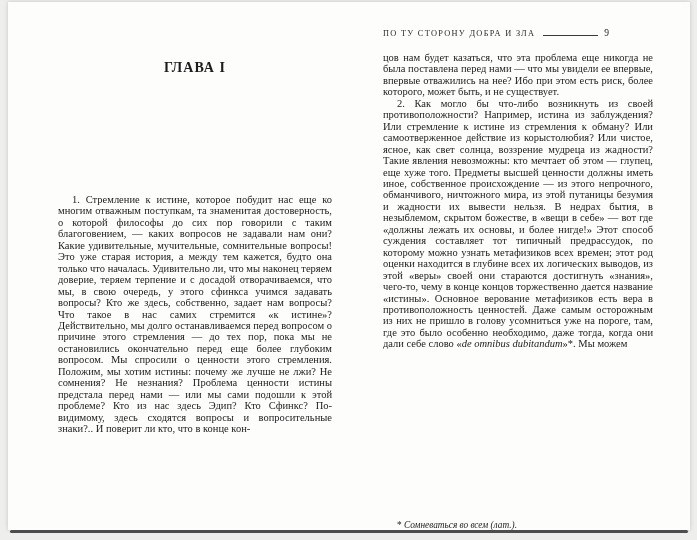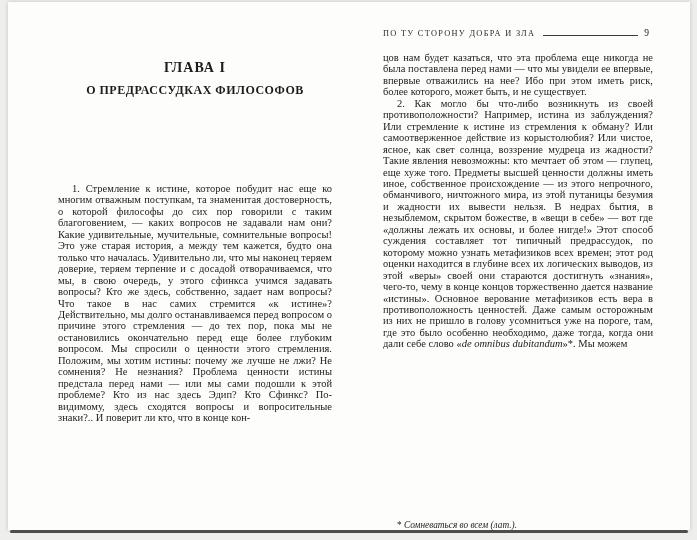--- a/index.html
+++ b/index.html
@@ -39,35 +39,35 @@
     letter-spacing: 1px;
   }
   .chapter-title {
     font-size: 12px;
     font-weight: bold;
     letter-spacing: 0.5px;
     margin-top: 7px;
   }
   .left-body {
     position: absolute;
-    left: 50px; top: 181px;
+    left: 50px; top: 192px;
     width: 274px;
   }
   .body-text {
     font-size: 10.5px;
     line-height: 11.45px;
     text-align: justify;
     margin: 0;
   }
   .indent { text-indent: 14px; }
   
   .running-header {
     position: absolute;
     left: 375px; top: 26px;
-    width: 266px;
+    width: 226px;
     display: flex;
     align-items: flex-end;
   }
   .running-header-title {
     font-size: 8.3px;
     letter-spacing: 1.3px;
     color: #2a2a2a;
     white-space: nowrap;
   }
   .header-rule {
@@ -96,35 +96,34 @@
   .footnote-text { font-style: italic; }
 </style>
 </head>
 <body>
 
 <div class="stage">
   <div class="book">
 
     <div class="chapter-head">
       <div class="chapter-label">ГЛАВА I</div>
-      <div class="chapter-title">О ПРЕДРАССУДКАХ ФИЛОСОФОВ</div>
     </div>
 
     <div class="left-body">
       <p class="body-text indent">1. Стремление к истине, которое побудит нас еще ко многим отважным поступкам, та знаменитая достоверность, о которой философы до сих пор говорили с таким благоговением, — каких вопросов не задавали нам они? Какие удивительные, мучительные, сомнительные вопросы! Это уже старая история, а между тем кажется, будто она только что началась. Удивительно ли, что мы наконец теряем доверие, теряем терпение и с досадой отворачиваемся, что мы, в свою очередь, у этого сфинкса учимся задавать вопросы? Кто же здесь, собственно, задает нам вопросы? Что такое в нас самих стремится «к истине»? Действительно, мы долго останавливаемся перед вопросом о причине этого стремления — до тех пор, пока мы не остановились окончательно перед еще более глубоким вопросом. Мы спросили о ценности этого стремления. Положим, мы хотим истины: почему же лучше не лжи? Не сомнения? Не незнания? Проблема ценности истины предстала перед нами — или мы сами подошли к этой проблеме? Кто из нас здесь Эдип? Кто Сфинкс? По-видимому, здесь сходятся вопросы и вопросительные знаки?.. И поверит ли кто, что в конце кон-</p>
     </div>
 
     <div class="running-header">
       <span class="running-header-title">ПО ТУ СТОРОНУ ДОБРА И ЗЛА</span>
       <span class="header-rule"></span>
       <span class="page-number">9</span>
     </div>
 
     <div class="right-body">
-      <p class="body-text">цов нам будет казаться, что эта проблема еще никогда не была поставлена перед нами — что мы увидели ее впервые, впервые отважились на нее? Ибо при этом иметь риск, более которого, может быть, и не существует.</p>
+      <p class="body-text">цов нам будет казаться, что эта проблема еще никогда не была поставлена перед нами — что мы увидели ее впервые, впервые отважились на нее? Ибо при этом есть риск, более которого, может быть, и не существует.</p>
       <p class="body-text indent"><span>2. Как могло бы что-либо возникнуть из своей противоположности? Например, истина из заблуждения? Или стремление к истине из стремления к обману? Или самоотверженное действие из корыстолюбия? Или чистое, ясное, как свет солнца, воззрение мудреца из жадности? Такие явления невозможны: кто мечтает об этом — глупец, еще хуже того. Предметы высшей ценности должны иметь иное, собственное происхождение — из этого непрочного, обманчивого, ничтожного мира, из этой путаницы безумия и жадности их вывести нельзя. В недрах бытия, в незыблемом, скрытом божестве, в «вещи в себе» — вот где «должны лежать их основы, и более нигде!» Этот способ суждения составляет тот типичный предрассудок, по которому можно узнать метафизиков всех времен; этот род оценки находится в глубине всех их логических выводов, из этой «веры» своей они стараются достигнуть «знания», чего-то, чему в конце концов торжественно дается название «истины». Основное верование метафизиков есть вера в противоположность ценностей. Даже самым осторожным из них не пришло в голову усомниться уже на пороге, там, где это было особенно необходимо, даже тогда, когда они дали себе слово «</span><span class="latin-italic">de omnibus dubitandum</span><span>»*. Мы можем</span></p>
     </div>
 
     <div class="footnote">
       <span>*</span>
       <span class="footnote-text">Сомневаться во всем (лат.).</span>
     </div>
 
   </div>
 

